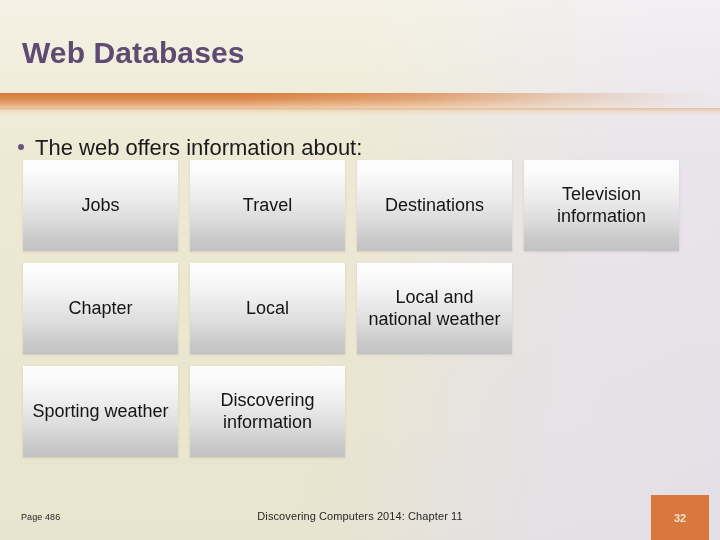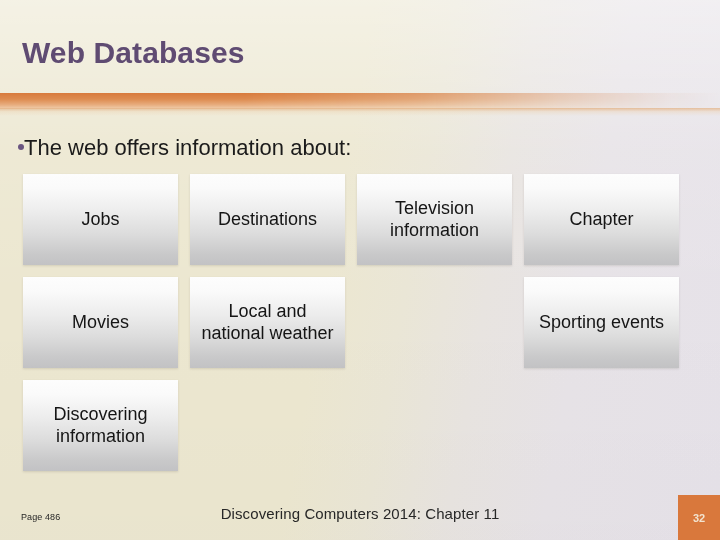--- a/index.html
+++ b/index.html
@@ -94,20 +94,21 @@
         rgba(236,231,208,0.0) 100%);
   }
 
   
   .bullet-line {
     position: absolute;
     left: 18px;
     top: 135px;
     display: flex;
     align-items: baseline;
+    gap: 11px;
   }
   .bullet-dot {
     display: inline-block;
     width: 6px;
     height: 6px;
     border-radius: 50%;
     background: #6a5580;
     position: relative;
     top: -5px;
     flex: 0 0 auto;
@@ -115,21 +116,21 @@
   .bullet-text {
     font-size: 22px;
     color: #1b1b1b;
     white-space: nowrap;
   }
 
   
   .grid {
     position: absolute;
     left: 23px;
-    top: 174px;
+    top: 160px;
     width: 662px;
     display: grid;
     grid-template-columns: repeat(4, 155px);
     grid-auto-rows: 91px;
     column-gap: 14px;
     row-gap: 15px;
     gap: 12px;
   }
   .cell {
     position: relative;
@@ -168,29 +169,29 @@
     font-size: 9px;
     color: #272727;
     letter-spacing: 0.1px;
   }
   .footer-center {
     position: absolute;
     left: 0;
     right: 0;
     bottom: 18px;
     text-align: center;
-    font-size: 15px;
+    font-size: 11px;
     color: #272727;
     letter-spacing: 0.1px;
   }
   .page-badge {
     position: absolute;
-    right: 0;
+    right: 11px;
     bottom: 0;
-    width: 42px;
+    width: 58px;
     height: 45px;
     background: #d9783c;
     display: flex;
     align-items: center;
     justify-content: center;
     color: #f2e3cf;
     font-size: 11px;
     font-weight: bold;
   }
 </style>
@@ -209,41 +210,44 @@
   <div class="bullet-line">
     <span class="bullet-dot"></span>
     <span class="bullet-text">The web offers information about:</span>
   </div>
 
   <div class="grid">
     <div class="cell">
       <div class="box">Jobs</div>
     </div>
     <div class="cell">
+      <div class="box">Travel</div>
+    </div>
+    <div class="cell">
       <div class="box">Destinations</div>
     </div>
     <div class="cell">
       <div class="box">Television information</div>
     </div>
 
     <div class="cell">
       <div class="box">Chapter</div>
     </div>
     <div class="cell">
-      <div class="box">Movies</div>
+      <div class="box">Local</div>
     </div>
     <div class="cell">
       <div class="box">Local and national weather</div>
     </div>
 
     <div class="cell">
       <div class="box empty"></div>
     </div>
     <div class="cell">
-      <div class="box">Sporting events</div>
+      <div class="box">Sporting weather</div>
     </div>
     <div class="cell">
       <div class="box">Discovering information</div>
     </div>
     <div class="cell">
       <div class="box empty"></div>
     </div>
   </div>
 
   <div class="footer-left">Page 486</div>

